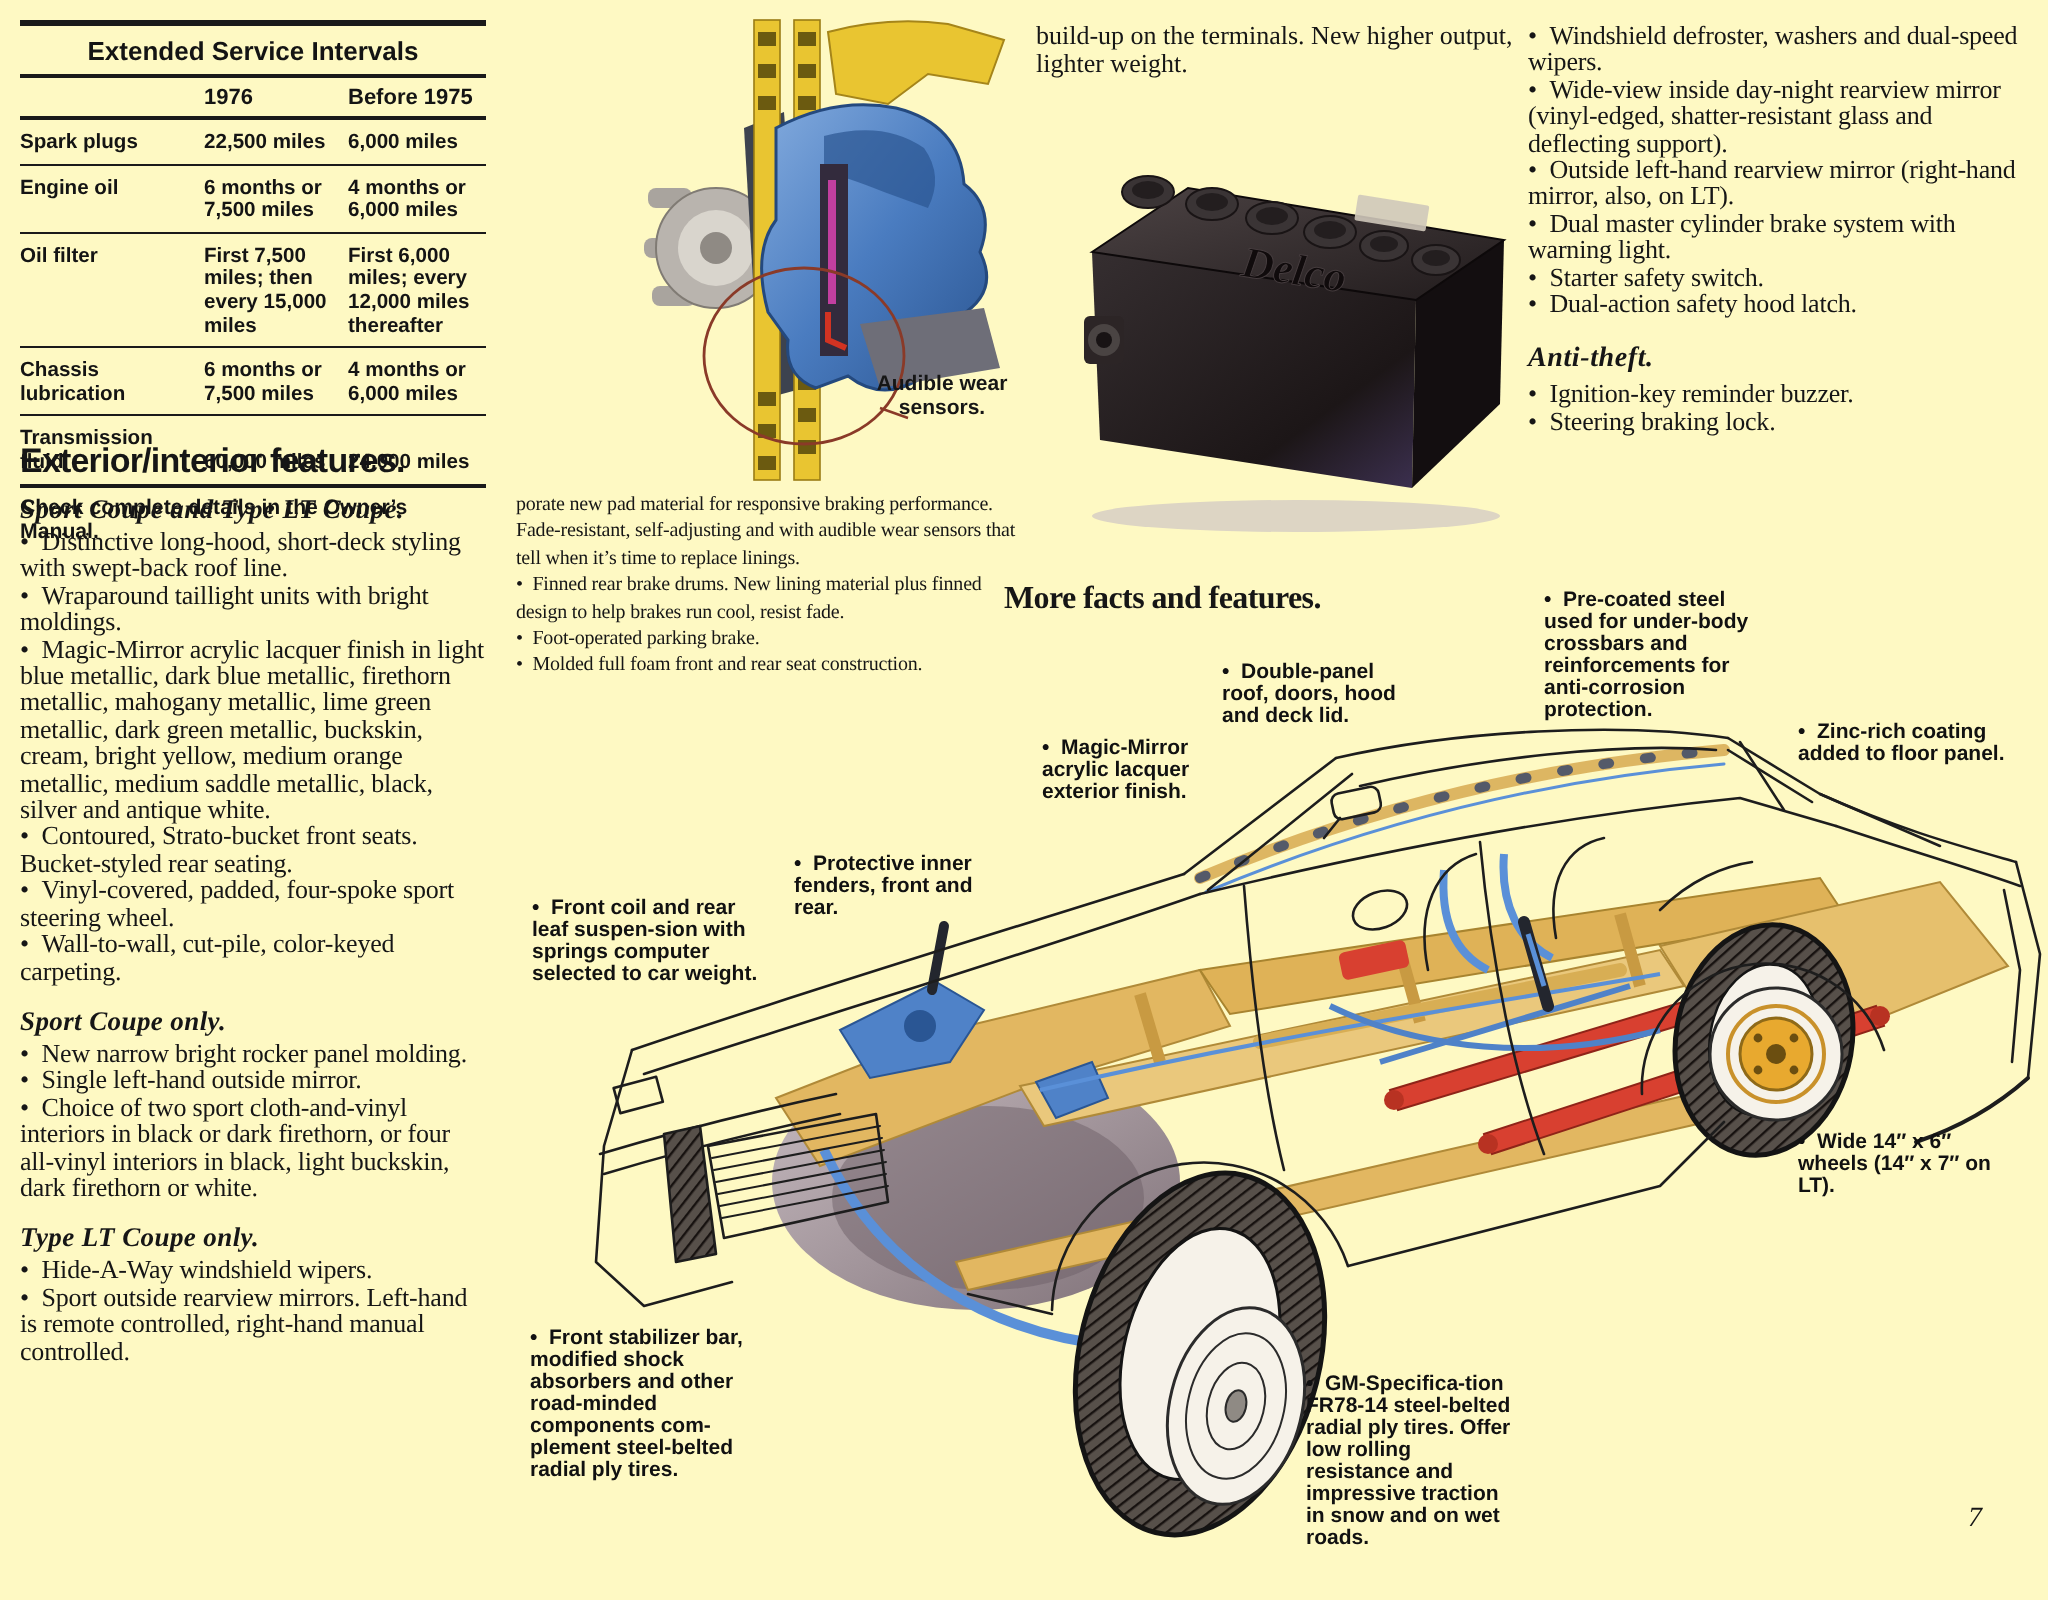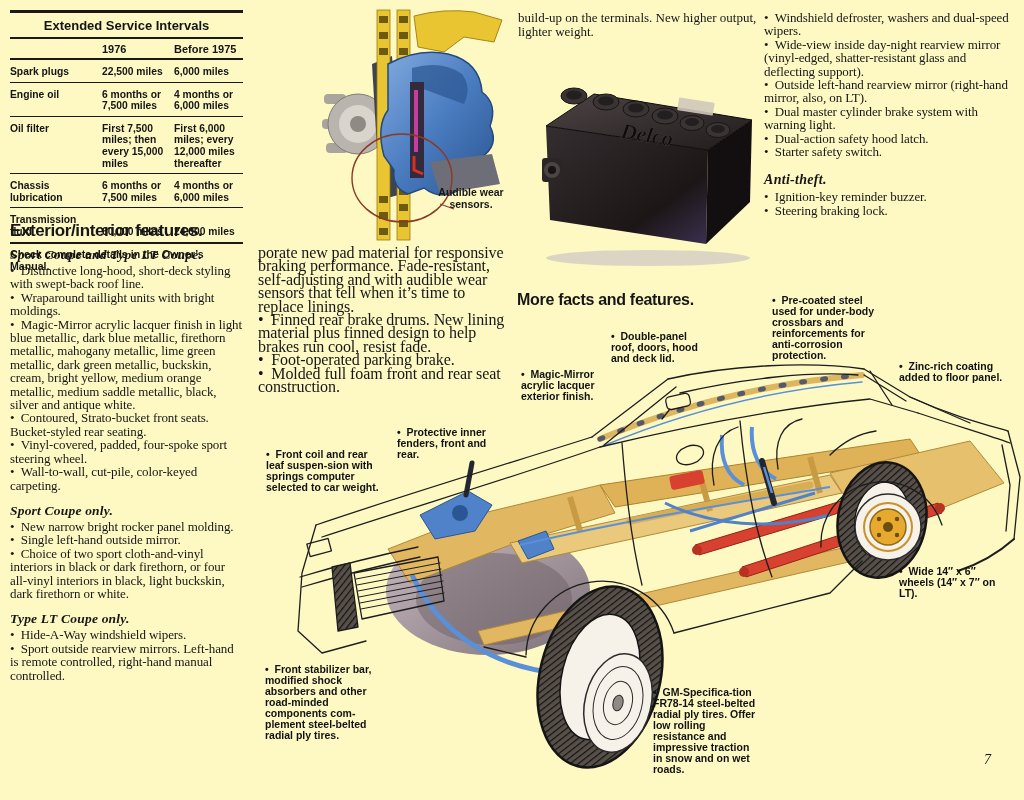--- a/index.html
+++ b/index.html
@@ -28,32 +28,32 @@
   .leftcol { position:absolute; left:10px; top:221px; width:234px; }
   .leftcol h1 { font-family:"Liberation Sans", sans-serif; font-weight:bold;
                 font-size:17px; letter-spacing:-0.4px; margin:0 0 6px; }
   .sec-title { font-size:13.5px; font-style:italic; font-weight:bold;
                margin:11px 0 1px; letter-spacing:0.2px; }
   .sec-title.first { margin-top:0; }
   .bullet { margin:0; font-size:13px; line-height:13.4px; letter-spacing:-0.1px; }
   .bullet::before { content:"\2022\00a0\00a0"; }
 
   .midcol { position:absolute; left:258px; top:246px; width:253px; }
-  .midcol p { margin:0; font-size:16px; line-height:13.4px; letter-spacing:-0.1px; }
+  .midcol p { margin:0; font-size:10px; line-height:13.4px; letter-spacing:-0.1px; }
 
   .righttop { position:absolute; left:518px; top:11px; width:252px; }
   .righttop p { margin:0; font-size:13px; line-height:13.6px; }
 
   .rightcol { position:absolute; left:764px; top:11px; width:254px; }
   .anti-title { font-size:14px; font-weight:bold; font-style:italic;
                 margin:14px 0 2px; letter-spacing:0.3px; }
 
   
-  .facts-heading { position:absolute; left:517px; top:291px; z-index:4;
-                   font-family:Liberation Sans, sans-serif; font-weight:bold;
+  .facts-heading { position:absolute; left:502px; top:291px; z-index:4;
+                   font-family:Liberation Serif, serif; font-weight:bold;
                    font-size:16px; letter-spacing:-0.3px; }
   .callout { position:absolute; z-index:4; color:#111;
              font-family:"Liberation Sans", sans-serif; font-weight:bold;
              font-size:10.5px; line-height:11px; }
   .callout::before { content:"\2022\00a0\00a0"; }
   #co-magic   { left:521px; top:369px; width:92px; }
   #co-double  { left:611px; top:331px; width:96px; }
   #co-precoat { left:772px; top:295px; width:104px; }
   #co-zinc    { left:899px; top:361px; width:110px; }
   #co-wheels  { left:899px; top:566px; width:110px; }
@@ -148,22 +148,22 @@
   <section class="righttop">
     <p>build-up on the terminals. New higher output, lighter weight.</p>
   </section>
 
   <section class="rightcol">
     <div>
         <p class="bullet">Windshield defroster, washers and dual-speed wipers.</p>
         <p class="bullet">Wide-view inside day-night rearview mirror (vinyl-edged, shatter-resistant glass and deflecting support).</p>
         <p class="bullet">Outside left-hand rearview mirror (right-hand mirror, also, on LT).</p>
         <p class="bullet">Dual master cylinder brake system with warning light.</p>
+        <p class="bullet">Starter safety switch.</p>
         <p class="bullet">Dual-action safety hood latch.</p>
-        <p class="bullet">Starter safety switch.</p>
       </div>
     <div class="anti-title">Anti-theft.</div>
     <div>
         <p class="bullet">Ignition-key reminder buzzer.</p>
         <p class="bullet">Steering braking lock.</p>
       </div>
   </section>
 
   <svg class="brake-art" viewBox="0 0 196 238">
     <defs>

